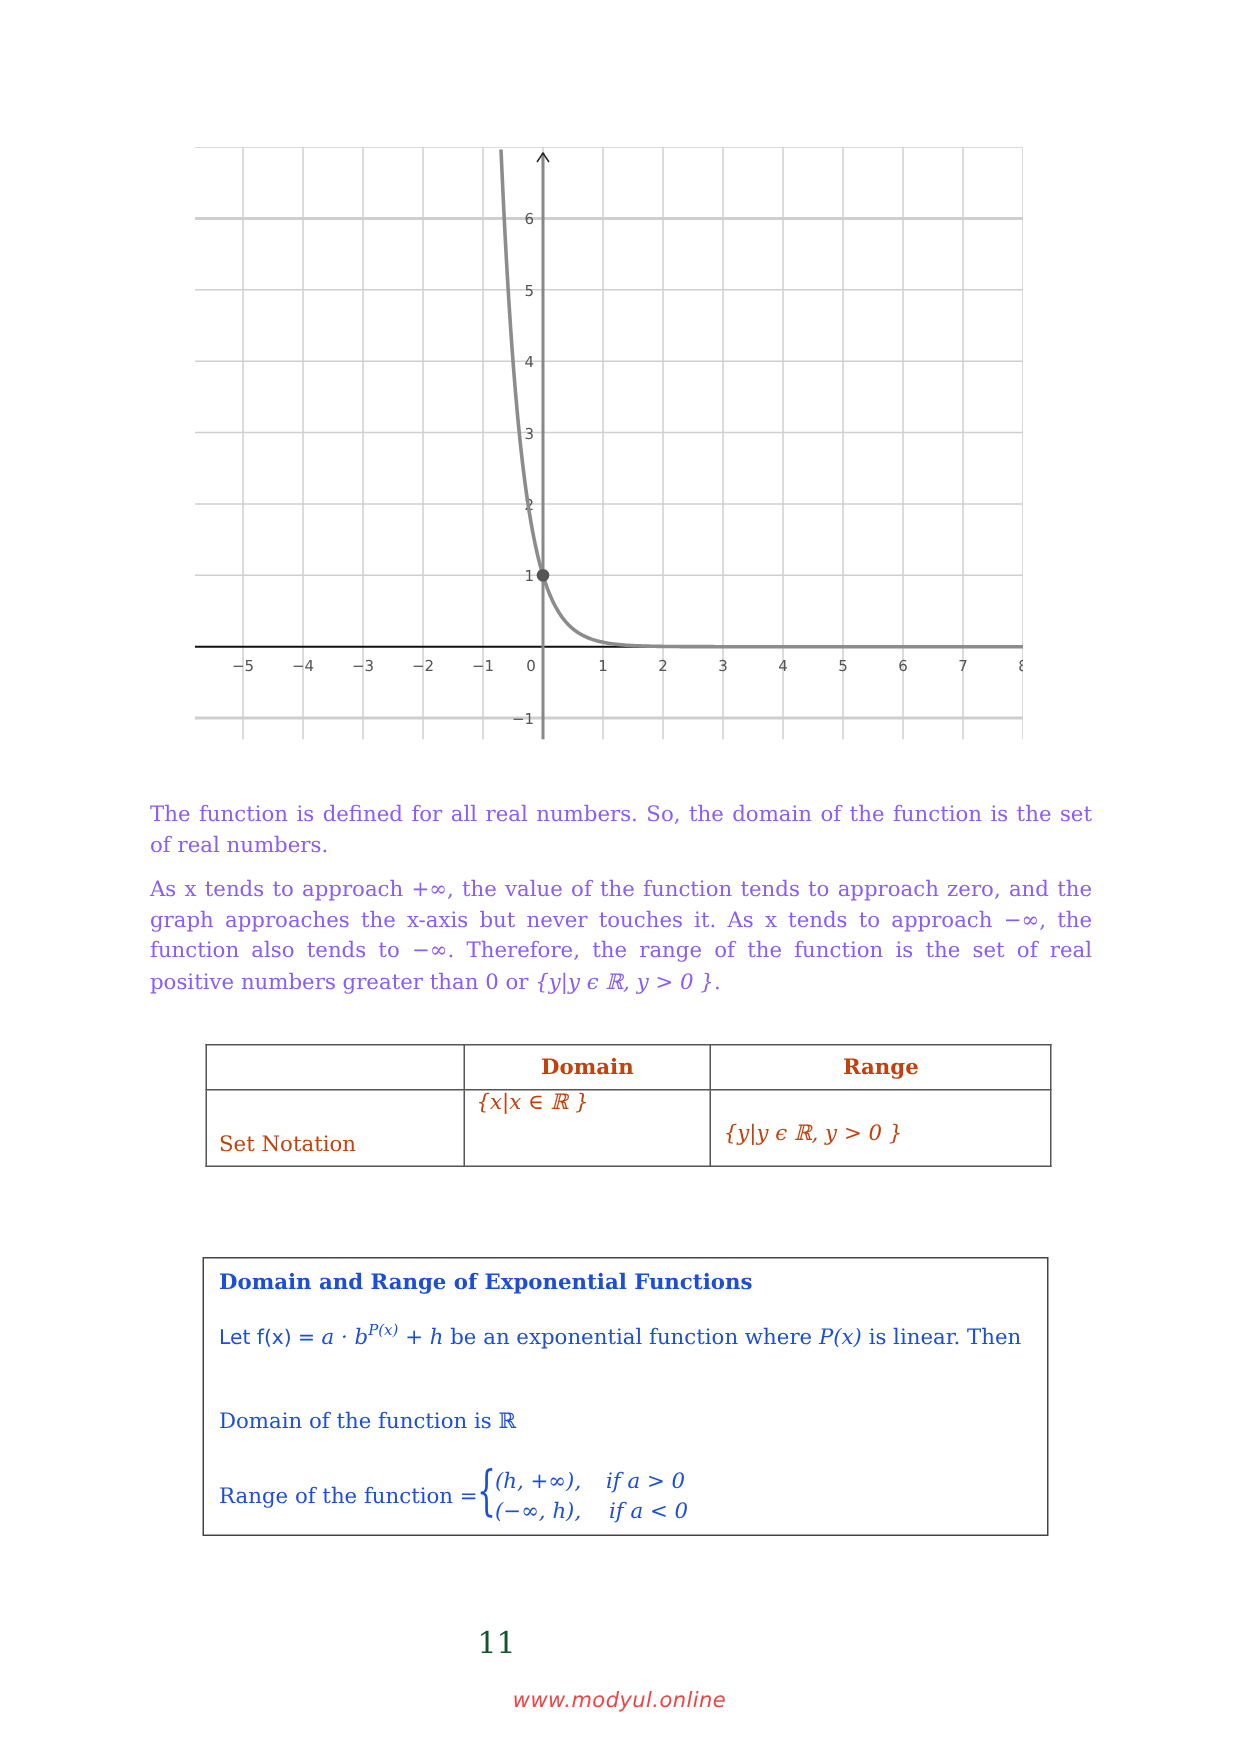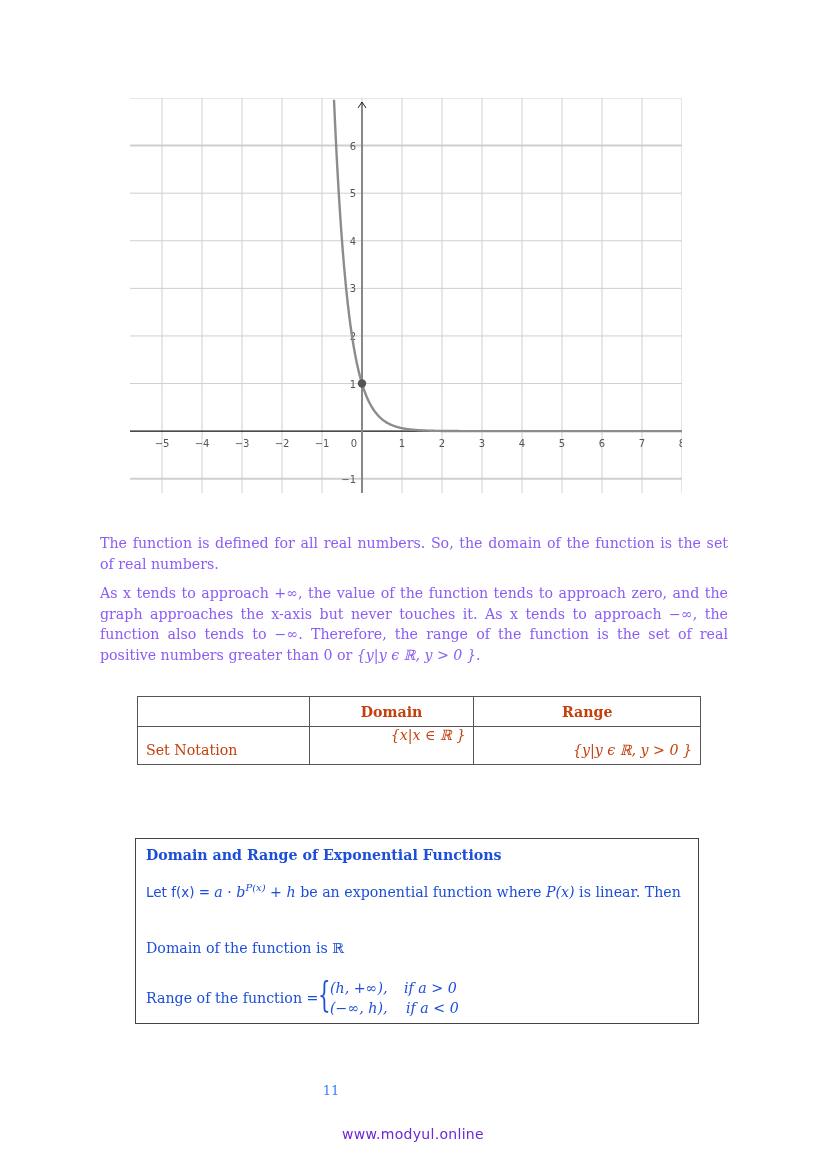--- a/index.html
+++ b/index.html
@@ -8,38 +8,38 @@
   #graph { position: absolute; left: 130px; top: 98px; width: 552px; height: 395px; }
   .para { position: absolute; left: 100px; width: 628px; font-size: 14.2px; line-height: 20.5px;
           text-align: justify; color: #8b5cf6; }
   .para i, .math { font-family: "DejaVu Serif", "Liberation Serif", serif; }
   #p1 { top: 533px; }
   #p2 { top: 583px; }
   table.dr { position: absolute; left: 137px; top: 696px; width: 564px; border-collapse: collapse;
              font-size: 14.2px; color: #c2410c; }
   table.dr td, table.dr th { border: 1px solid #555; padding: 0 8px; height: 29px; }
   table.dr th { font-weight: bold; text-align: center; }
-  table.dr td.c { text-align: right; }
+  table.dr td.c { text-align: left; }
   table.dr td.lbl { text-align: left; }
   .c1 { width: 155px; } .c2 { width: 148px; } .c3 { width: 210px; }
   #box { position: absolute; left: 135px; top: 838px; width: 562px; height: 184px;
          border: 1.5px solid #444; font-size: 14.2px; color: #1d4ed8; }
   #box .ttl { position: absolute; left: 10px; top: 8px; font-weight: bold; }
   #box .l1 { position: absolute; left: 10px; top: 38px; width: 540px; line-height: 21px; }
   #box .l2 { position: absolute; left: 10px; top: 101px; }
   #box .l3 { position: absolute; left: 10px; top: 151px; }
   #box .brace { position: absolute; left: 182px; top: 138px; font-size: 36px; line-height: 36px; transform: scaleX(0.55); transform-origin: left top; }
   #box .case1 { position: absolute; left: 194px; top: 141px; }
   #box .case2 { position: absolute; left: 194px; top: 161px; }
   #box .cond1 { position: absolute; left: 268px; top: 141px; }
   #box .cond2 { position: absolute; left: 270px; top: 161px; }
   sup { font-size: 10px; }
-  #pagenum { position: absolute; left: 0; width: 662px; text-align: center; top: 1083px; font-size: 13px; color: #3b82f6; }
+  #pagenum { position: absolute; left: 0; width: 662px; text-align: center; top: 1083px; font-size: 20px; color: #14532d; }
   #footer { position: absolute; left: 0; width: 826px; text-align: center; top: 1126px; font-size: 14px;
-            font-family: "DejaVu Sans", "Liberation Sans", sans-serif; color: #6d28d9; letter-spacing: 0.3px; }
+            font-family: "DejaVu Sans", "Liberation Sans", sans-serif; color: #ef4444; letter-spacing: 0.3px; font-style: italic; }
 </style>
 </head>
 <body>
 
 <svg id="graph" viewBox="0 0 552 395">
   <g id="grid">
       <line x1="31.999999999999993" x2="31.999999999999993" y1="0" y2="395" stroke="#cfcfcf" stroke-width="1"></line>
       <line x1="71.99999999999999" x2="71.99999999999999" y1="0" y2="395" stroke="#cfcfcf" stroke-width="1"></line>
       <line x1="111.99999999999999" x2="111.99999999999999" y1="0" y2="395" stroke="#cfcfcf" stroke-width="1"></line>
       <line x1="151.99999999999997" x2="151.99999999999997" y1="0" y2="395" stroke="#cfcfcf" stroke-width="1"></line>
@@ -98,21 +98,21 @@
 </p>
 
 <table class="dr">
   <tbody>
       <tr>
     <th class="c1"></th>
     <th class="c2">Domain</th>
     <th class="c3">Range</th>
   </tr>
   <tr>
-    <td class="lbl" style="padding-top:8px">Set Notation</td>
+    <td class="lbl" style="padding-top:21px">Set Notation</td>
     <td class="c" style="vertical-align:top;font-style:italic">{x|x ∈  ℝ  }</td>
     <td class="c" style="padding-top:8px;font-style:italic">{y|y ϵ ℝ, y &gt; 0  }</td>
   </tr>
 </tbody>
   </table>
 
 <div id="box">
   <div class="ttl">Domain and Range of Exponential Functions</div>
   <div class="l1"><span style="font-family:'DejaVu Sans','Liberation Sans',sans-serif;font-size:13.5px">Let f(x) = </span><span class="math" style="font-style:italic">a · b</span><sup class="math" style="font-style:italic">P(x)</sup><span class="math" style="font-style:italic"> + h</span><span> be an exponential function where </span><span class="math" style="font-style:italic">P(x)</span><span>  is linear. Then</span></div>
   <div class="l2">Domain of the function is ℝ</div>

